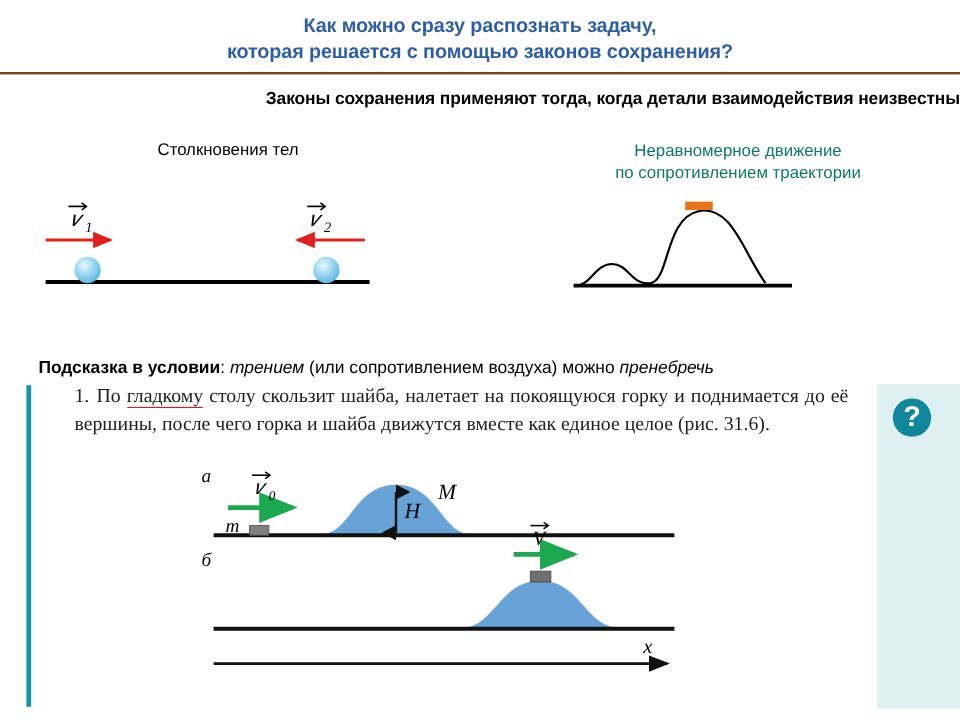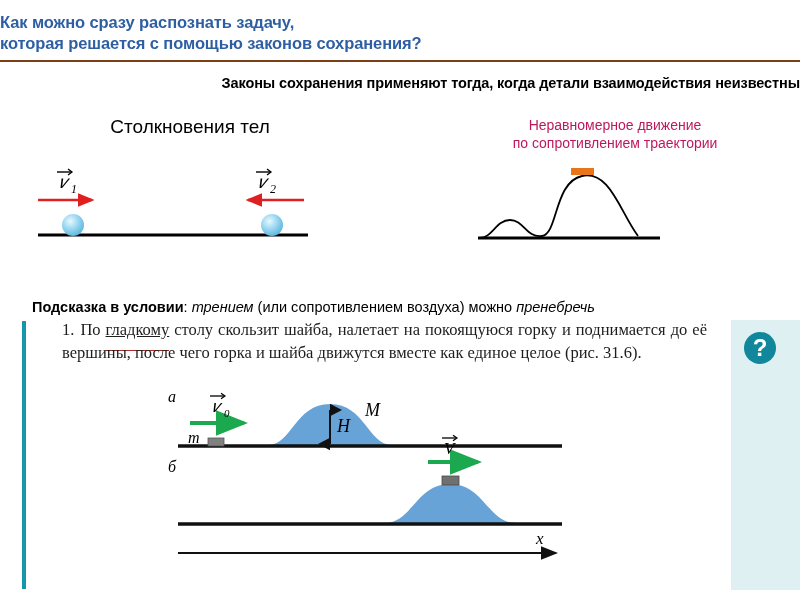--- a/index.html
+++ b/index.html
@@ -21,20 +21,21 @@
     height: 600px;
     background: #ffffff;
   }
 
   
   .title-block {
     position: absolute;
     left: 0;
     top: 12px;
     width: 800px;
+    text-align: center;
   }
   .title-line {
     color: #2E5FA3;
     font-weight: bold;
     font-size: 16.5px;
     line-height: 21px;
     letter-spacing: -0.1px;
   }
   .title-rule {
     position: absolute;
@@ -58,32 +59,32 @@
     letter-spacing: -0.1px;
   }
 
   
   .cap-left {
     position: absolute;
     left: 40px;
     top: 116px;
     width: 300px;
     text-align: center;
-    font-size: 19px;
+    font-size: 14px;
     color: #000000;
   }
   .cap-right {
     position: absolute;
     left: 440px;
     top: 116px;
     width: 350px;
     text-align: center;
     font-size: 14px;
     line-height: 18px;
-    color: #be185d;
+    color: #0f766e;
   }
 
   
   .fig-collision {
     position: absolute;
     left: 30px;
     top: 155px;
   }
   .fig-track {
     position: absolute;
@@ -145,22 +146,21 @@
     width: 645px;
     font-family: "Liberation Serif", serif;
     font-size: 16.5px;
     line-height: 23px;
     color: #1d1d1d;
     text-align: justify;
   }
   .problem-text .num { margin-right: 6px; }
   .underline-red {
     border-bottom: 1.6px solid #B03030;
-    padding-bottom: 11px;
-    text-decoration: underline;
+    padding-bottom: 0px;
   }
 
   .fig-diagram {
     position: absolute;
     left: 150px;
     top: 390px;
   }
 
   .fig-caption {
     position: absolute;

